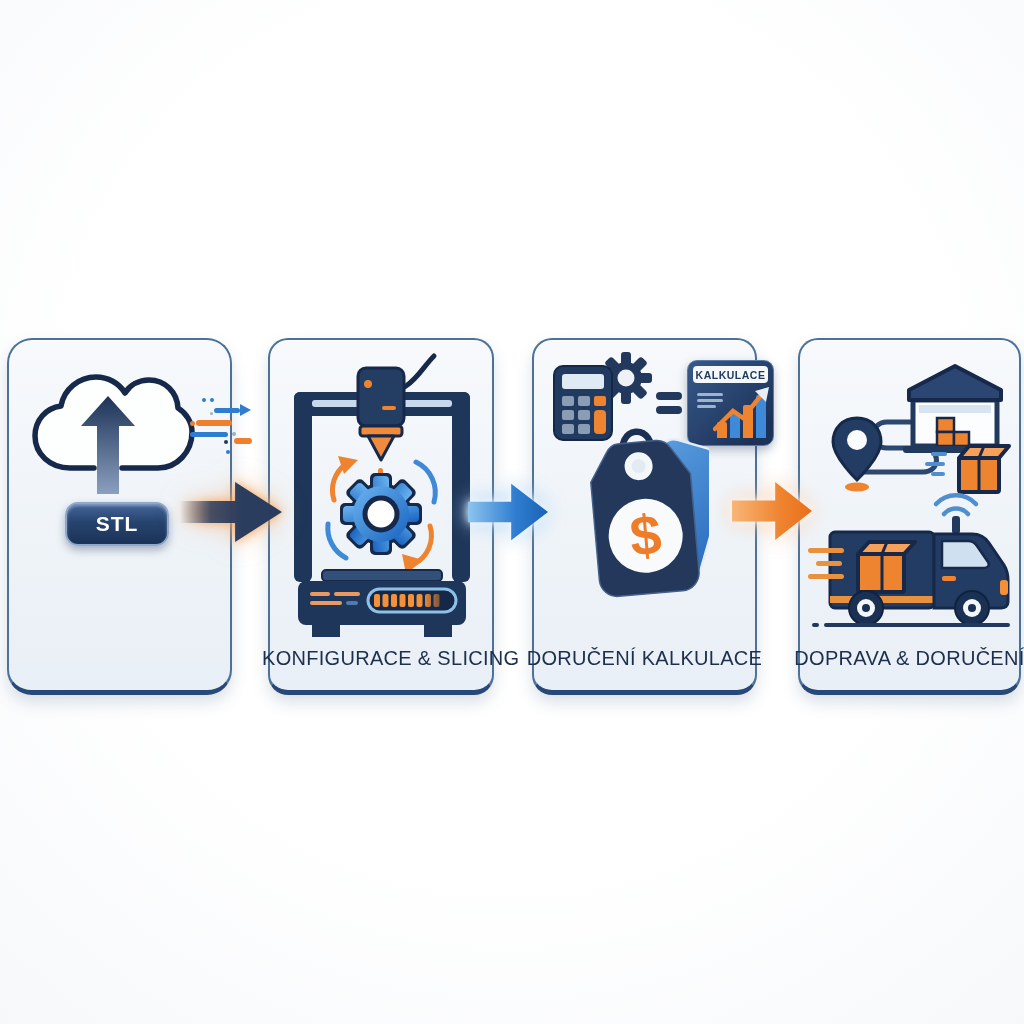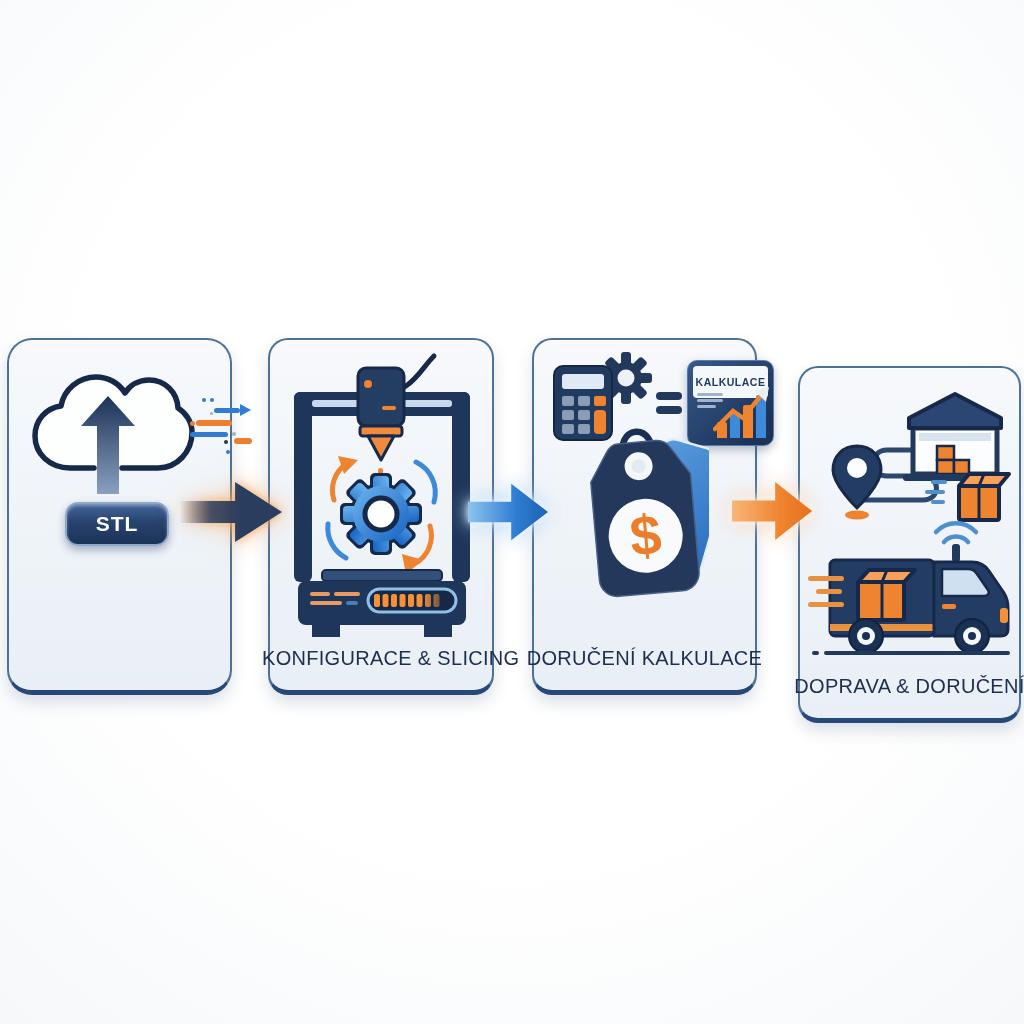--- a/index.html
+++ b/index.html
@@ -12,21 +12,21 @@
   
   .panel{
     position:absolute;top:338px;height:350px;border-radius:20px;
     background:linear-gradient(180deg,#f7f9fc 0%,#eef3f8 60%,#e9eff6 100%);
     border:2px solid #4c7297;border-bottom:5px solid #27497a;
     box-shadow:0 8px 16px rgba(60,90,130,.18), inset 0 1px 0 rgba(255,255,255,.8);
   }
   #panel-upload{left:7px;width:221px;border-radius:25px;}
   #panel-slicing{left:268px;width:222px;}
   #panel-kalkulace{left:532px;width:221px;}
-  #panel-doprava{left:798px;width:219px;margin-top:28px;}
+  #panel-doprava{left:798px;width:219px;}
 
   .step-label{
     position:absolute;left:-8px;right:-8px;bottom:20px;text-align:center;
     font-weight:400;font-size:20px;letter-spacing:.3px;color:#1d2f4e;white-space:nowrap;
   }
   
   .badge{
     position:absolute;left:56px;width:100px;height:40px;border-radius:13px;
     background:linear-gradient(180deg,#45659b 0%,#27446f 45%,#1b3257 100%);
     border:2px solid #8fa9cc;
@@ -52,21 +52,21 @@
   .stream{position:absolute;left:188px;top:392px;width:80px;height:70px;}
   .stream i{position:absolute;display:block;border-radius:4px;}
   .dot{width:4px;height:4px;border-radius:50% !important;}
   
   .kalk-card{
     position:absolute;left:153px;top:20px;width:85px;height:84px;border-radius:10px;
     background:linear-gradient(135deg,#37598a 0%,#1c3258 85%);
     border:1px solid #577ca8;box-shadow:0 4px 10px rgba(30,50,90,.3);
   }
   .kalk-banner{
-    position:absolute;left:5px;right:5px;top:5px;height:32px;border-radius:4px;background:#f5f8fb;
+    position:absolute;left:5px;right:5px;top:5px;height:17px;border-radius:4px;background:#f5f8fb;
     display:flex;align-items:center;justify-content:center;
     color:#203a60;font-weight:700;font-size:10.5px;letter-spacing:.5px;
   }
   .kalk-line{position:absolute;left:9px;height:3px;border-radius:2px;background:#9fb4cc;}
   .kalk-bars{position:absolute;right:7px;bottom:7px;display:flex;align-items:flex-end;gap:3px;}
   .kalk-bars b{display:block;width:10px;border-radius:2px 2px 0 0;}
 </style>
 </head>
 <body>
 

